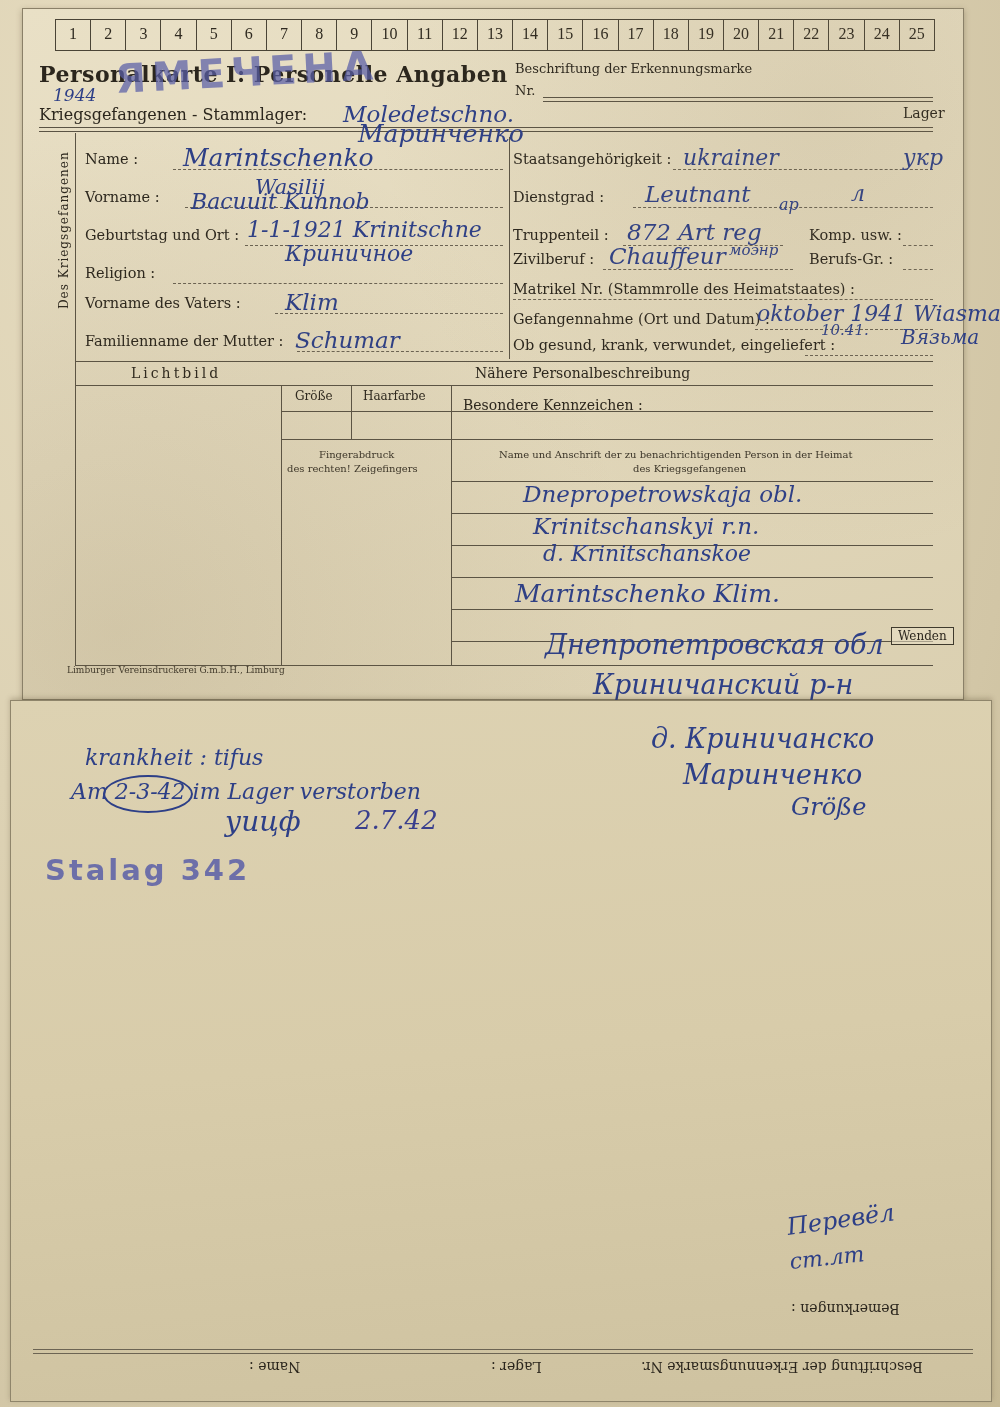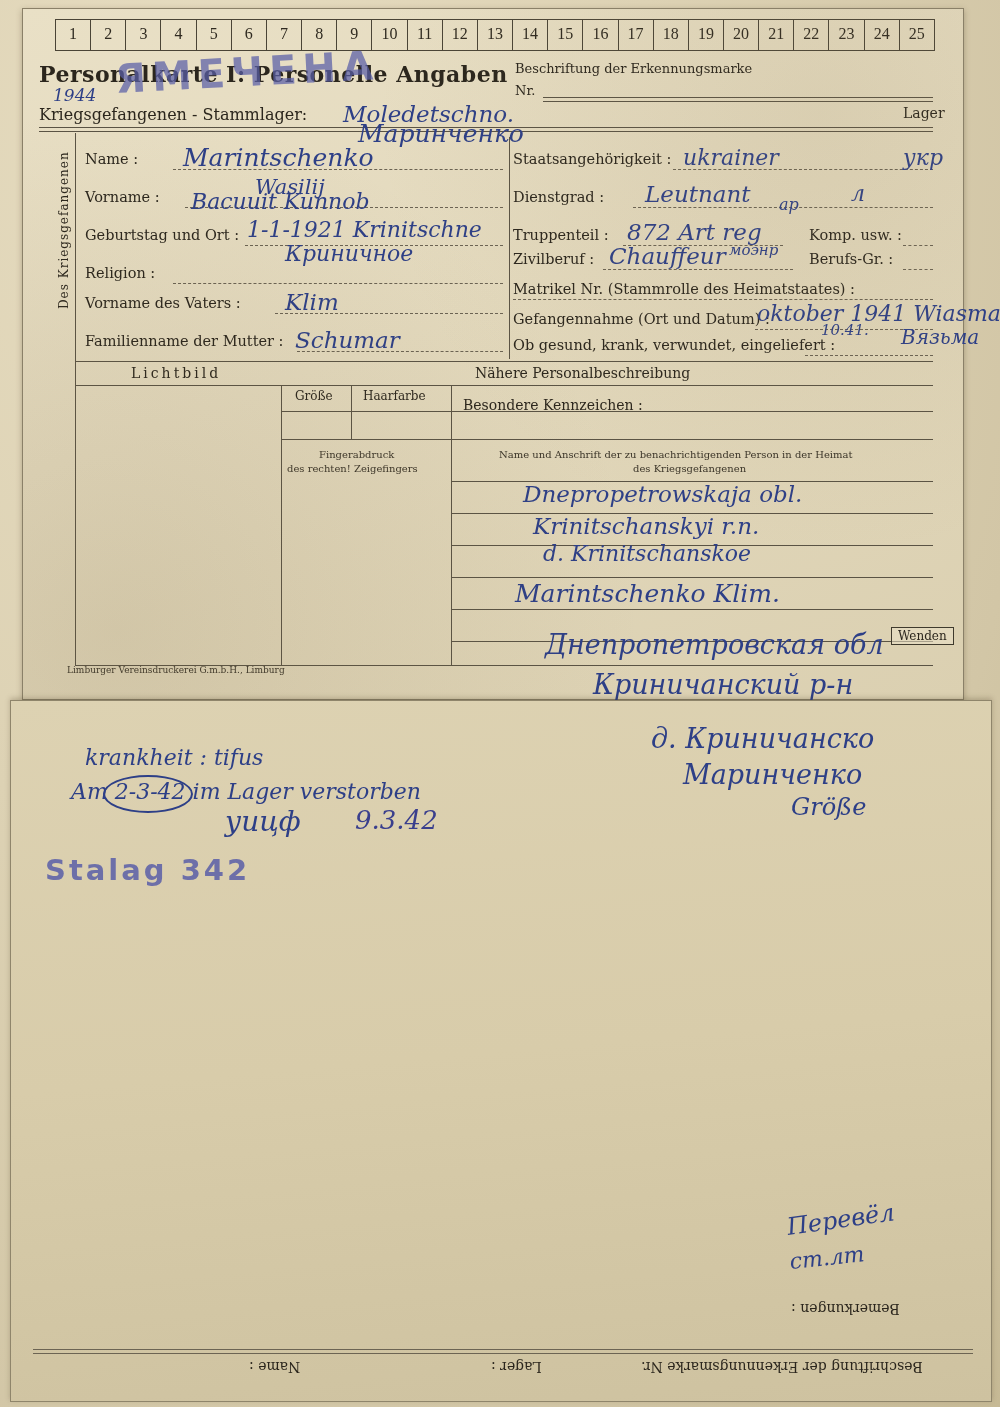--- a/index.html
+++ b/index.html
@@ -260,21 +260,21 @@
     <div class="tiny" style="left:44px;top:656px;font-size:9px;">Limburger Vereinsdruckerei G.m.b.H., Limburg</div>
   </div>
 
   <div class="sheet2">
 
     <div class="hw" style="left:74px;top:44px;font-size:22px;">krankheit : tifus</div>
     <div class="hw" style="left:60px;top:78px;font-size:22px;font-style:italic;">Am 2-3-42  im Lager verstorben</div>
     <div class="ellipse" style="left:92px;top:74px;width:86px;height:34px;"></div>
 
     <div class="hw" style="left:214px;top:104px;font-size:28px;">уицф</div>
-    <div class="hw ink2" style="left:344px;top:104px;font-size:26px;">9.3.42</div>
+    <div class="hw ink2" style="left:344px;top:104px;font-size:26px;">2.7.42</div>
 
     <div class="stamp" style="left:34px;top:152px;font-size:29px;letter-spacing:3px;opacity:.85;text-align:center;">Stalag 342</div>
 
     <div class="hw" style="left:640px;top:22px;font-size:27px;">д.  Криничанско</div>
     <div class="hw" style="left:672px;top:58px;font-size:27px;">Маринченко</div>
     <div class="hw" style="left:780px;top:92px;font-size:24px;">Größe</div>
 
     <div class="hw" style="left:778px;top:512px;font-size:24px;transform:rotate(-8deg);">Перевёл</div>
     <div class="hw" style="left:780px;top:548px;font-size:22px;transform:rotate(-6deg);">ст.лт</div>
 

